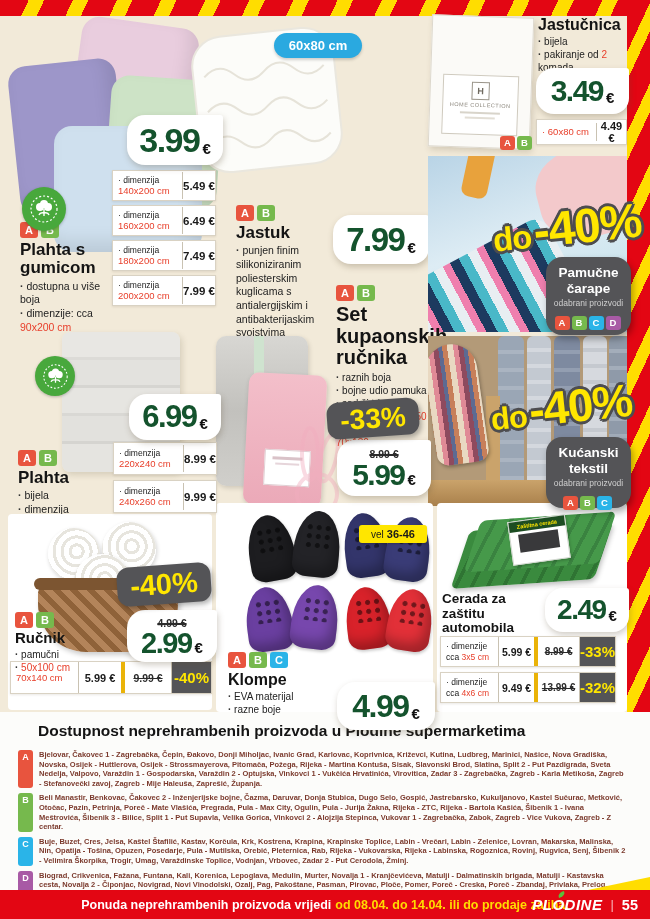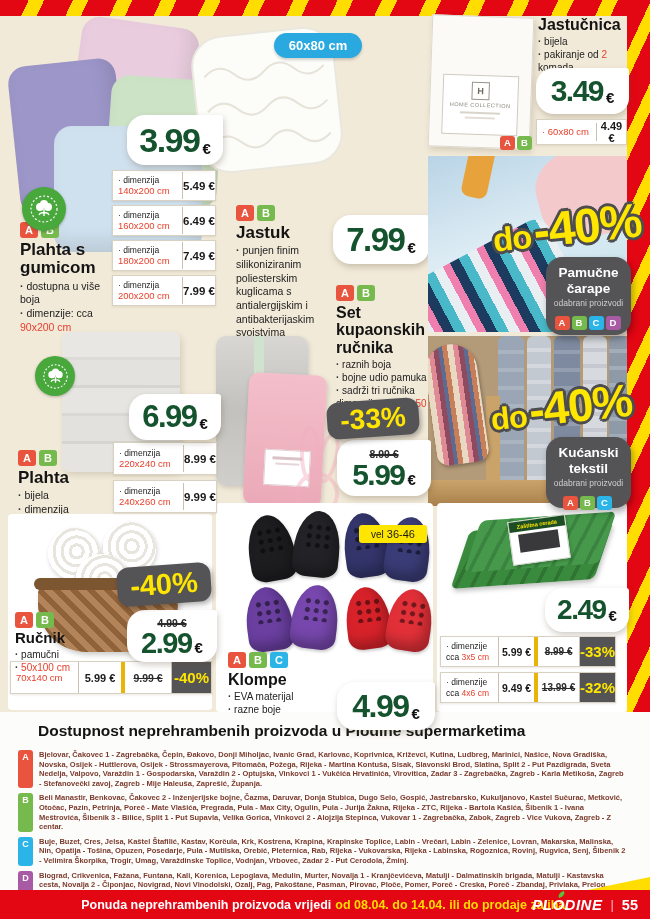--- a/index.html
+++ b/index.html
@@ -230,21 +230,21 @@
   </div>
   <svg class="abs bunny" style="left:286px;top:424px;" width="62" height="96" viewBox="0 0 62 96">
     <ellipse cx="24" cy="30" rx="8" ry="26" fill="none" stroke="#f2aebf" stroke-width="4"></ellipse>
     <ellipse cx="42" cy="34" rx="8" ry="24" fill="none" stroke="#f2aebf" stroke-width="4" transform="rotate(14 42 34)"></ellipse>
     <circle cx="31" cy="70" r="20" fill="none" stroke="#f2aebf" stroke-width="4"></circle>
   </svg>
   <div class="abs" style="left:336px;top:283px;width:100px;">
     <div>
       <span class="blt bA">A</span><span class="blt bB">B</span>
     </div>
-    <div class="title" style="font-size:16px;margin-top:3px;">
+    <div class="title" style="font-size:20px;margin-top:3px;">
       <span>Set</span><br>
       <span>kupaonskih</span><br>
       <span>ručnika</span>
     </div>
     <div class="bullets" style="font-size:10px;">
       <div class="b">raznih boja</div>
       <div class="b">bojne udio pamuka</div>
       <div class="b">sadrži tri ručnika</div>
       <div><span>dimenzija cca </span><span class="red">30x50 cm</span><span>, </span><span class="red">50x90 cm</span><span> i </span><span class="red">70x130 cm</span></div>
     </div>
@@ -381,21 +381,21 @@
       </div>
     <div class="clog" style="left:124px;top:82px;width:44px;height:62px;background:#d8222a;transform:rotate(-7deg);">
         <div class="holes"></div>
       </div>
     <div class="clog" style="left:166px;top:84px;width:44px;height:62px;background:#e23038;transform:rotate(9deg);">
         <div class="holes"></div>
       </div>
   </div>
   <div class="abs velbadge" style="left:359px;top:525px;width:68px;height:18px;z-index:3;">
     <span>vel</span>
-    <span style="font-weight:400;font-size:11px;">36-46</span>
+    <span style="font-weight:700;font-size:11px;">36-46</span>
   </div>
   <div class="abs" style="left:228px;top:650px;width:106px;z-index:2;">
     <div>
       <span class="blt bA">A</span><span class="blt bB">B</span><span class="blt bC">C</span>
     </div>
     <div class="title" style="font-size:16px;margin-top:3px;">Klompe</div>
     <div class="bullets" style="font-size:10px;">
       <div class="b">EVA materijal</div>
       <div class="b">razne boje</div>
     </div>
@@ -409,20 +409,28 @@
   <div class="abs" style="left:452px;top:512px;width:160px;height:82px;">
     <div style="position:absolute;left:10px;top:14px;width:140px;height:58px;transform:skewX(-22deg) rotate(-4deg);border-radius:6px;
       background:repeating-linear-gradient(100deg,#3a8a3e 0 12px,#2f7433 12px 16px);box-shadow:2px 3px 5px rgba(0,0,0,.25);"></div>
     <div style="position:absolute;left:22px;top:4px;width:132px;height:52px;transform:skewX(-22deg) rotate(-4deg);border-radius:6px;
       background:repeating-linear-gradient(100deg,#46994a 0 12px,#3a8340 12px 16px);"></div>
     <div style="position:absolute;left:58px;top:6px;width:56px;height:42px;transform:rotate(-8deg);background:#fff;border:1px solid #cfd5cc;box-shadow:1px 2px 3px rgba(0,0,0,.2);">
       <div style="background:#1d4d22;color:#ffe600;font-size:5.5px;font-weight:800;text-align:center;padding:2px 0;">Zaštitna cerada</div>
       <div style="margin:3px auto 0;width:40px;height:18px;background:#39393b;"></div>
     </div>
   </div>
+  <div class="abs" style="left:442px;top:592px;width:102px;">
+    <div class="title" style="font-size:13.5px;">
+      <span>Cerada za zaštitu</span><br><span>automobila</span>
+    </div>
+    <div class="bullets" style="font-size:9.5px;">
+      <div class="b"><span>dimenzije cca </span><span class="red">2x3 cm</span></div>
+    </div>
+  </div>
   <div class="abs bubble" style="left:545px;top:588px;width:84px;height:44px;">
     <span class="pr" style="font-size:28px;">2.49</span>
     <span class="eu">€</span>
   </div>
   <div class="abs" style="left:440px;top:636px;width:176px;">
     <div class="cellrow" style="height:31px;margin-bottom:5px;">
       <div class="cl" style="width:56px;flex-direction:column;align-items:flex-start;justify-content:center;font-size:8.5px;">
         <span><span>· </span><span>dimenzije</span></span>
         <span><span>cca </span><span class="red">3x5 cm</span></span>
       </div>

